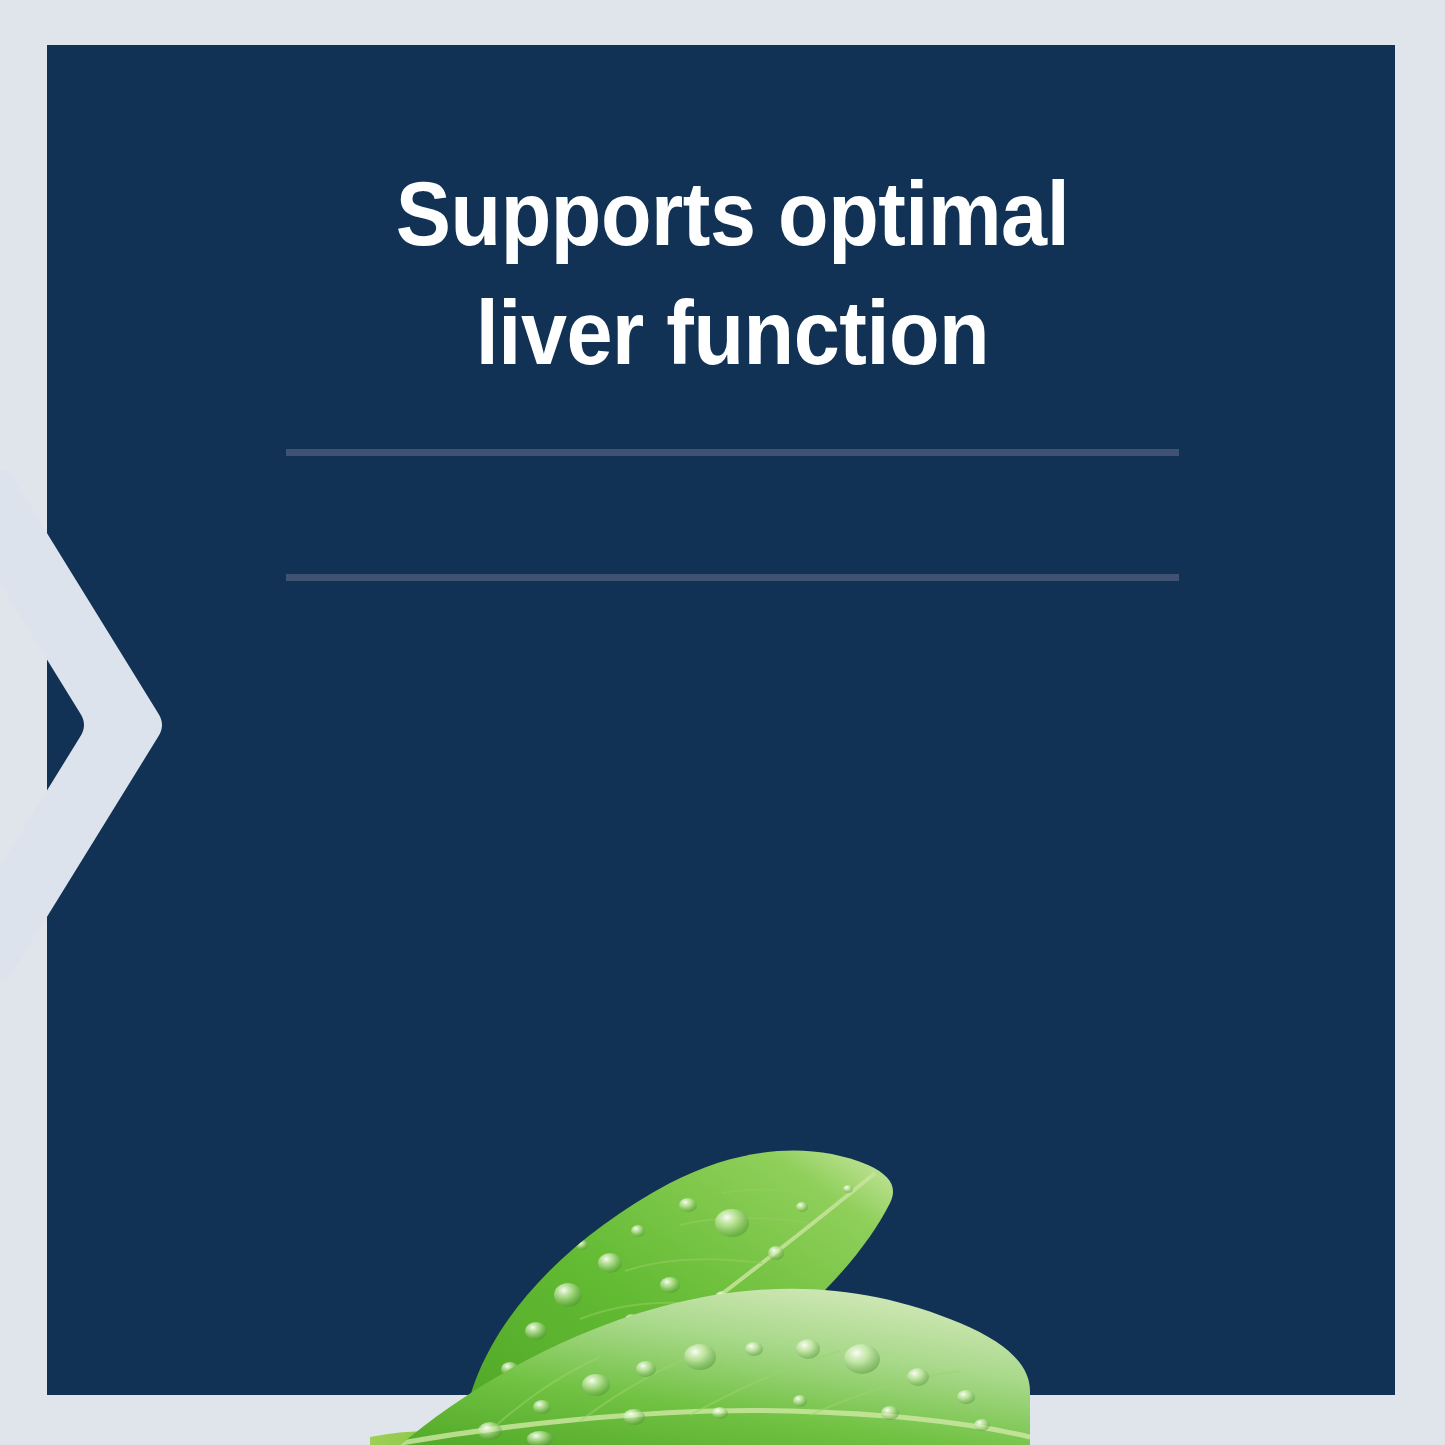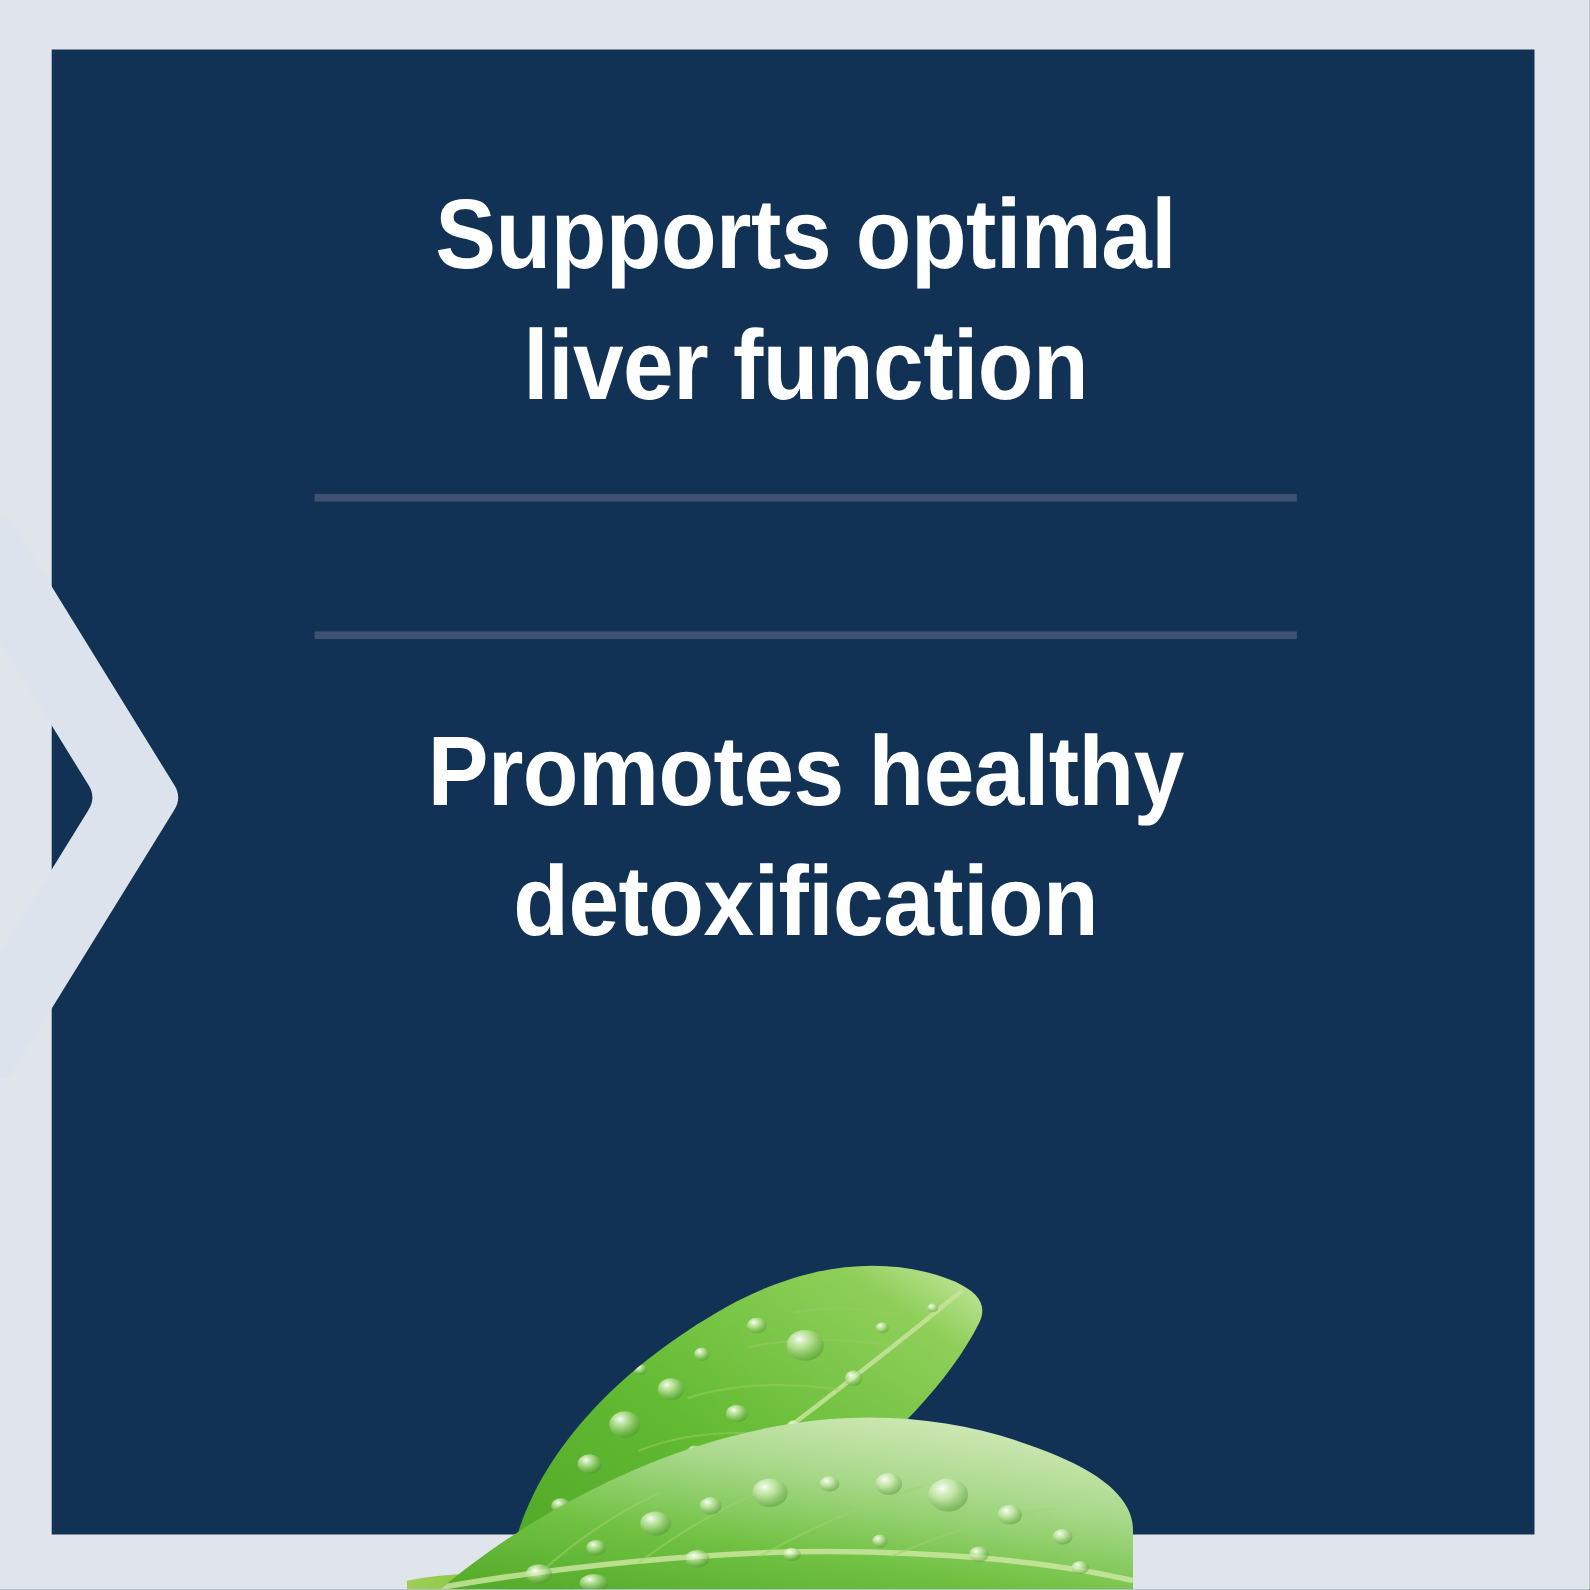--- a/index.html
+++ b/index.html
@@ -100,24 +100,20 @@
 
       <div class="gap-a"></div>
       <div class="divider"></div>
       <div class="gap-b"></div>
 
 
       <div class="gap-a"></div>
       <div class="divider"></div>
       <div class="gap-b"></div>
 
-      <div class="benefit">
-        <div class="benefit-text">Promotes healthy
-detoxification</div>
-      </div>
 
     </div>
   </div>
 
   <svg id="chevron" viewBox="0 0 210 510" aria-hidden="true">
     <path d="M -60 0 L 18 0 L 168 243 Q 176 255 168 267 L 18 510 L -60 510 L 90 267 Q 98 255 90 243 Z" fill="#dde3ec"></path>
   </svg>
 
   <svg id="leaves" viewBox="0 0 660 300" aria-hidden="true">
     <defs>

